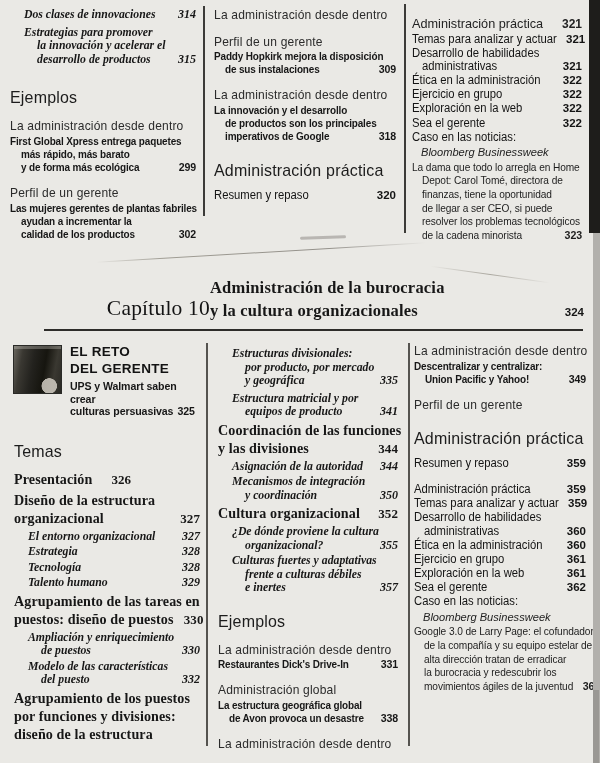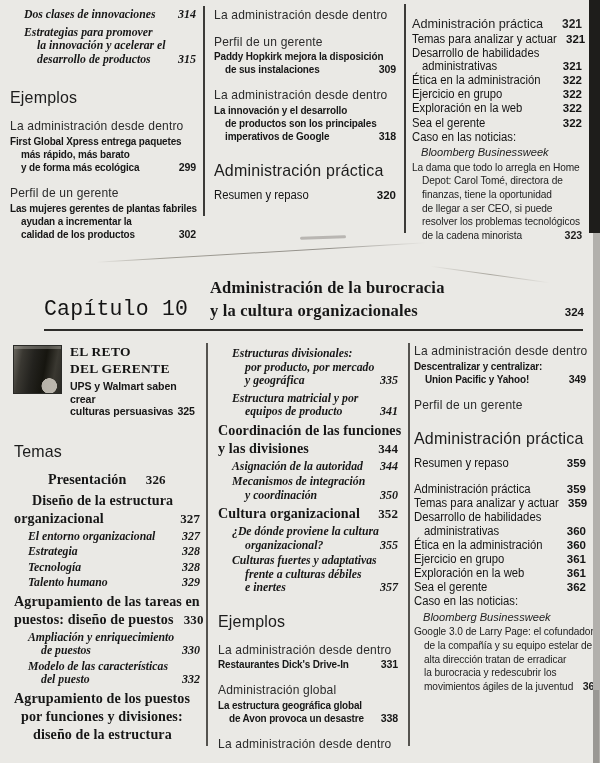--- a/index.html
+++ b/index.html
@@ -29,21 +29,21 @@
 
   
   .entry{margin-top:2px;}
   .entry .ln{white-space:nowrap;}
   .entry .t{display:inline-block;transform:scaleX(.94);transform-origin:left center;}
   .flex-pg{display:flex;justify-content:space-between;align-items:baseline;}
   .inline-pg .pg{margin-left:14px;}
   .pg{font-weight:bold;}
 
   .serif-lg{font-family:"Liberation Serif",serif;font-weight:bold;
-    font-size:15px;line-height:18px;letter-spacing:.1px;text-align:center;}
+    font-size:15px;line-height:18px;letter-spacing:.1px;}
   .serif-lg .pg{font-size:13px;}
   .serif-sm{font-family:"Liberation Serif",serif;font-weight:bold;
     font-size:12.5px;line-height:13.5px;padding-left:14px;margin-top:2px;font-style:italic;}
   .serif-sm .cont{padding-left:13px;}
   .serif-sm .pg{font-size:12px;}
 
   .sans-head{font-size:17px;line-height:19px;margin-top:17px;margin-bottom:9px;
     color:#1c1c1c;letter-spacing:.2px;}
   .sans-label{font-size:12.8px;line-height:14.5px;margin-top:12px;color:#2b2b2b;letter-spacing:.2px;}
   .sans-item{font-size:10.6px;line-height:13.2px;font-weight:bold;margin-top:1px;letter-spacing:-.15px;}
@@ -56,35 +56,35 @@
   .sans-list .cont{padding-left:10px;}
   .sans-list .pg{font-size:11.5px;}
   .sans-list-lg{font-size:13.5px;line-height:15px;color:#232323;}
   .sans-list-lg .pg{font-size:12px;}
   .italic-label{font-size:11.8px;line-height:13.5px;font-style:italic;padding-left:9px;margin-top:2px;color:#222;}
   .entry:first-child{margin-top:0;}
 
   
   .chapter{position:absolute;left:44px;top:276px;width:540px;}
   .chapter-row{display:flex;align-items:flex-end;}
-  .chapter-label{font-family:Liberation Mono, monospace;font-size:21.5px;
-    width:166px;flex:0 0 166px;color:#141414;letter-spacing:.2px;padding-bottom:1px;}
+  .chapter-label{font-family:Liberation Serif, serif;font-size:21.5px;
+    width:166px;flex:0 0 166px;color:#141414;letter-spacing:.2px;padding-bottom:1px;text-align:right;}
   .chapter-title{font-family:"Liberation Serif",serif;font-size:16.5px;line-height:23px;
     font-weight:bold;letter-spacing:.2px;flex:1;}
   .chapter-page{font-weight:bold;font-size:11.5px;align-self:flex-end;padding-bottom:4px;}
   .chapter-rule{margin-top:7px;height:2px;background:#2e2d2a;width:539px;}
 
   
   .feature{display:flex;gap:9px;}
   .feature-photo{width:47px;height:47px;flex:0 0 47px;margin-top:2px;
     background:
       radial-gradient(circle at 75% 85%, rgba(210,205,195,.85) 0 14%, transparent 15%),
       linear-gradient(100deg,#6a675f 0%,#3a3832 18%,#23221e 40%,#16150f 62%,#3a3831 82%,#2a2924 100%);
     box-shadow:inset 0 3px 0 rgba(200,197,188,.35), 0 0 0 1px #2a2a27;}
-  .feature-title{font-family:Liberation Serif, serif;font-weight:bold;
+  .feature-title{font-family:Liberation Sans, sans-serif;font-weight:bold;
     font-size:13.5px;line-height:16.5px;letter-spacing:.3px;color:#131313;}
   .feature-desc{font-size:10.6px;line-height:12.6px;font-weight:bold;margin-top:3px;letter-spacing:-.1px;}
   .feature-desc .pg{font-weight:bold;margin-left:4px;}
 
   
   .edge-black{position:absolute;right:0;top:0;width:11px;height:233px;background:#1e1d1b;}
   .edge-gray{position:absolute;right:0;top:233px;width:7px;height:530px;background:#b2b0ac;}
   .edge-gray2{position:absolute;right:1px;top:690px;width:6px;height:73px;background:#9a9894;}
   .scratch1{position:absolute;left:96px;top:252px;width:330px;height:1px;
     background:linear-gradient(90deg,transparent,#a09d94 20%,#93908a 70%,transparent);

